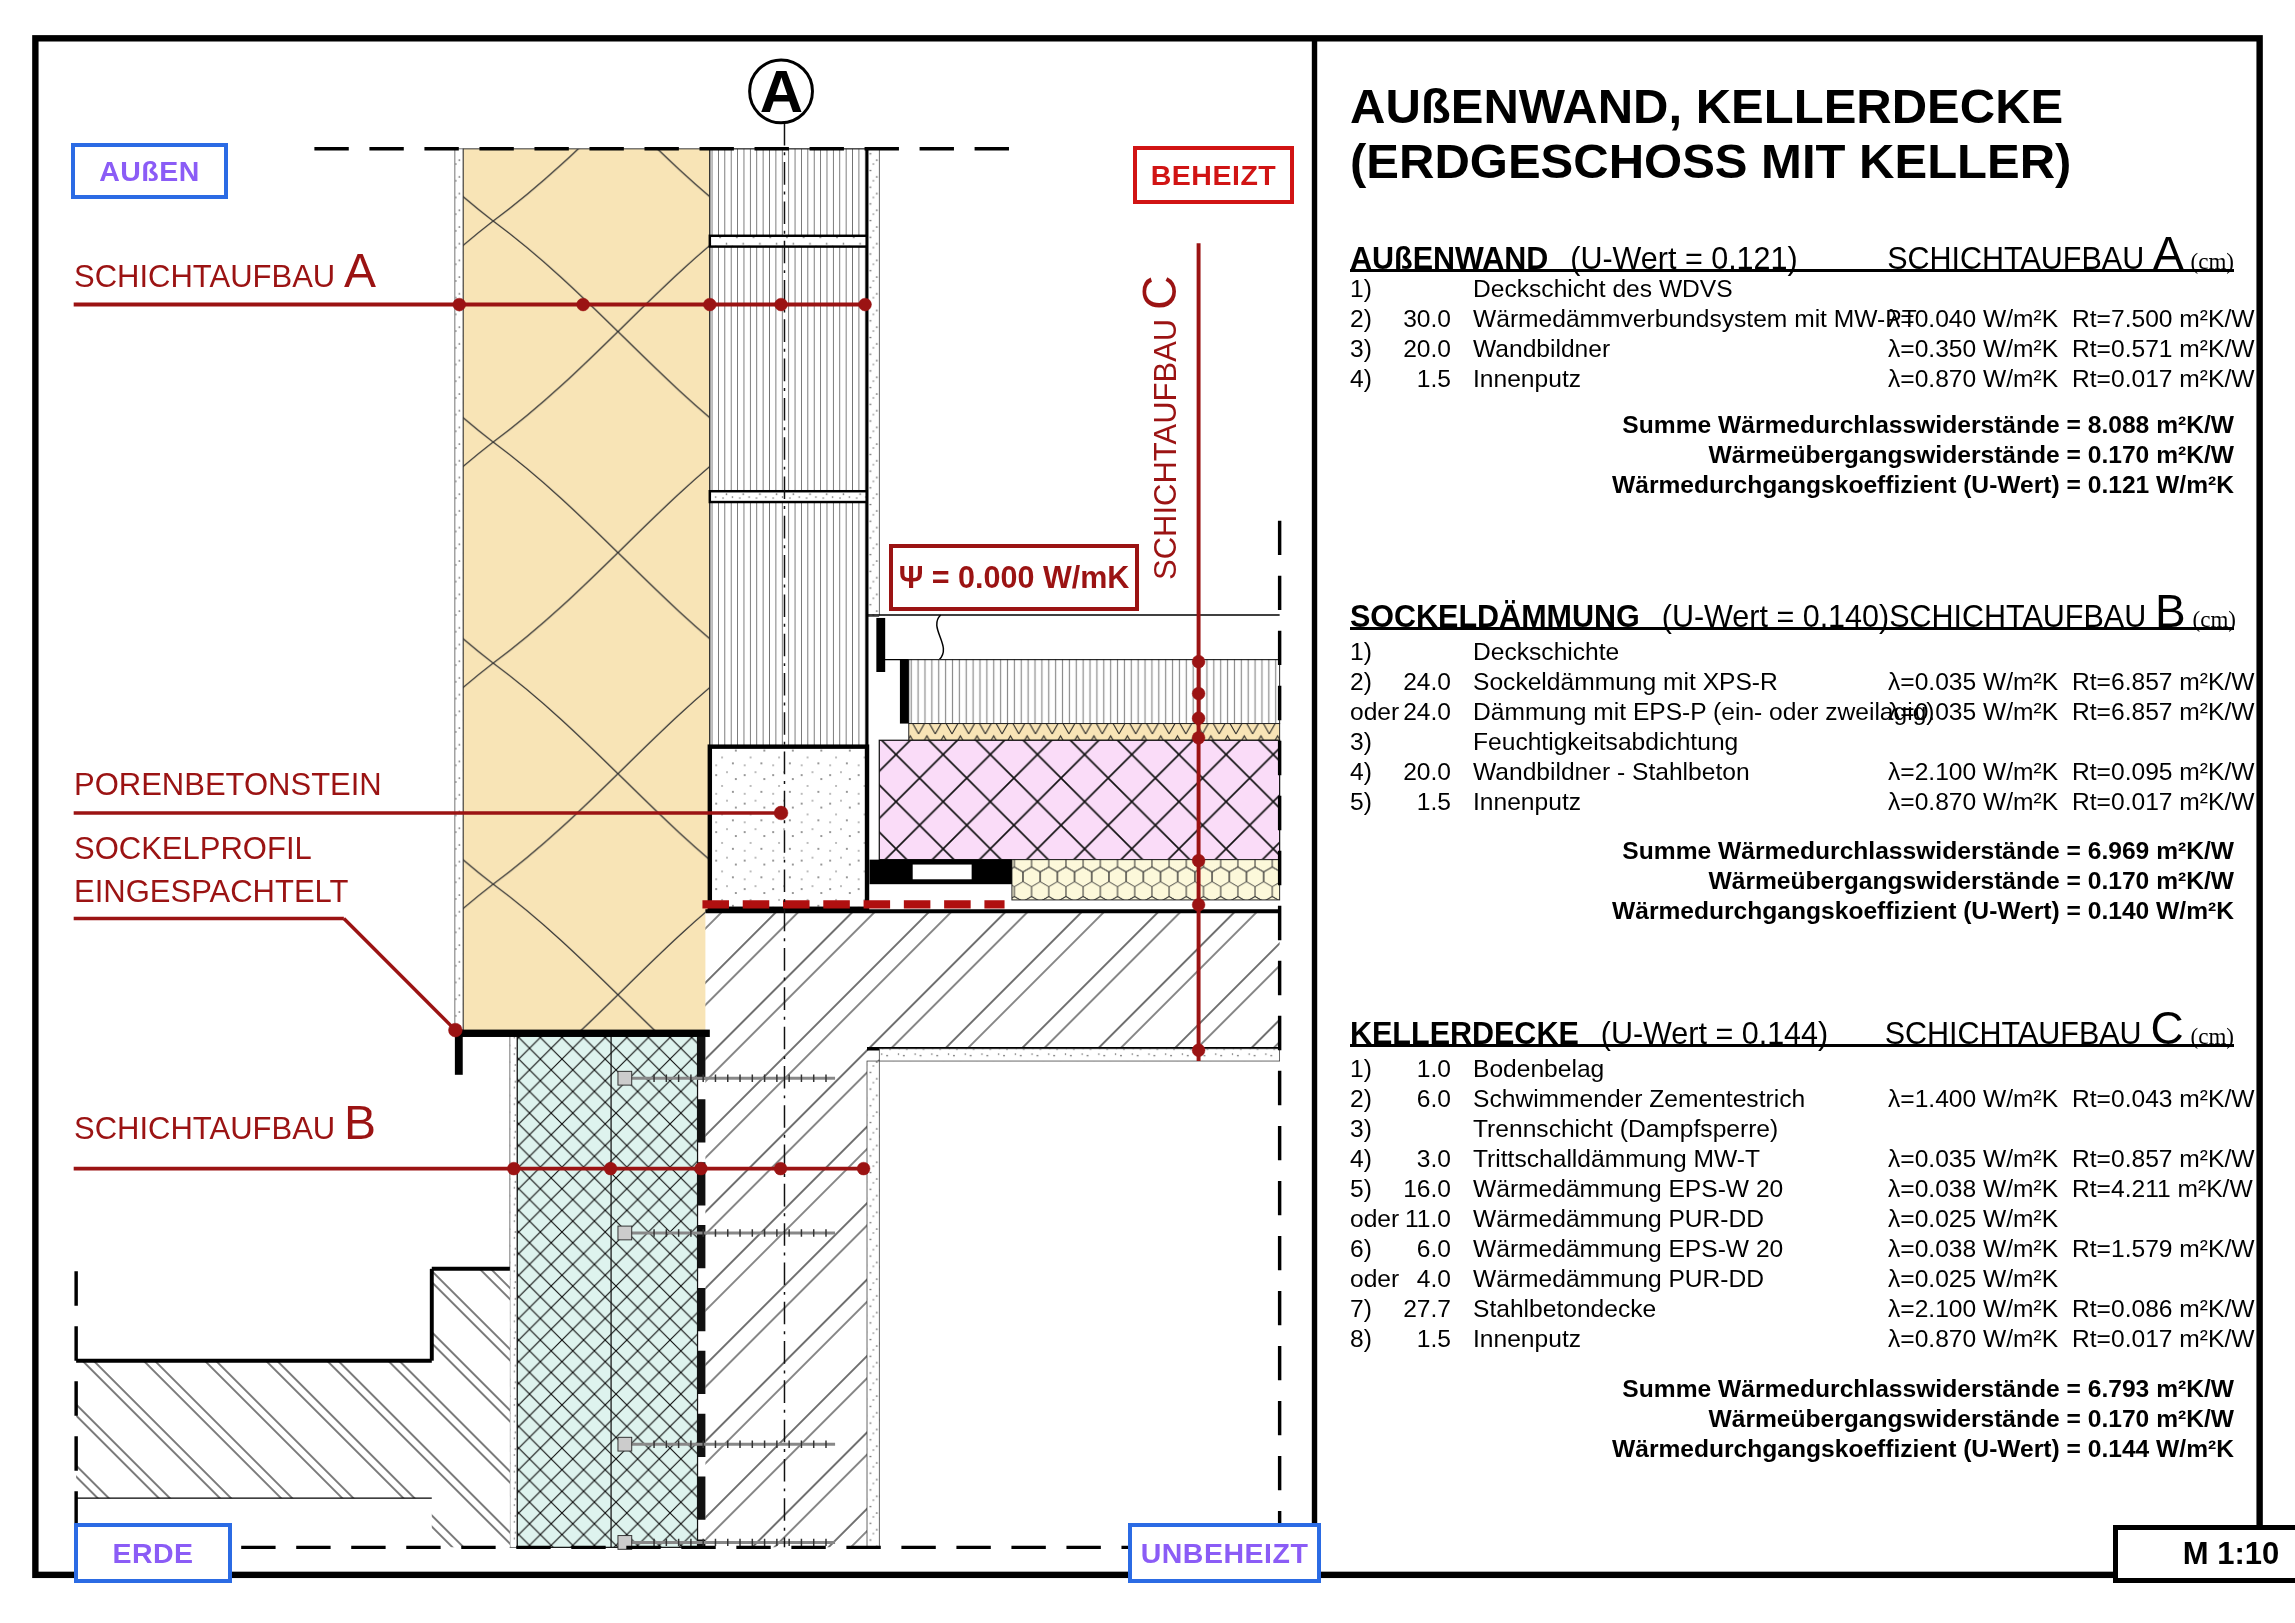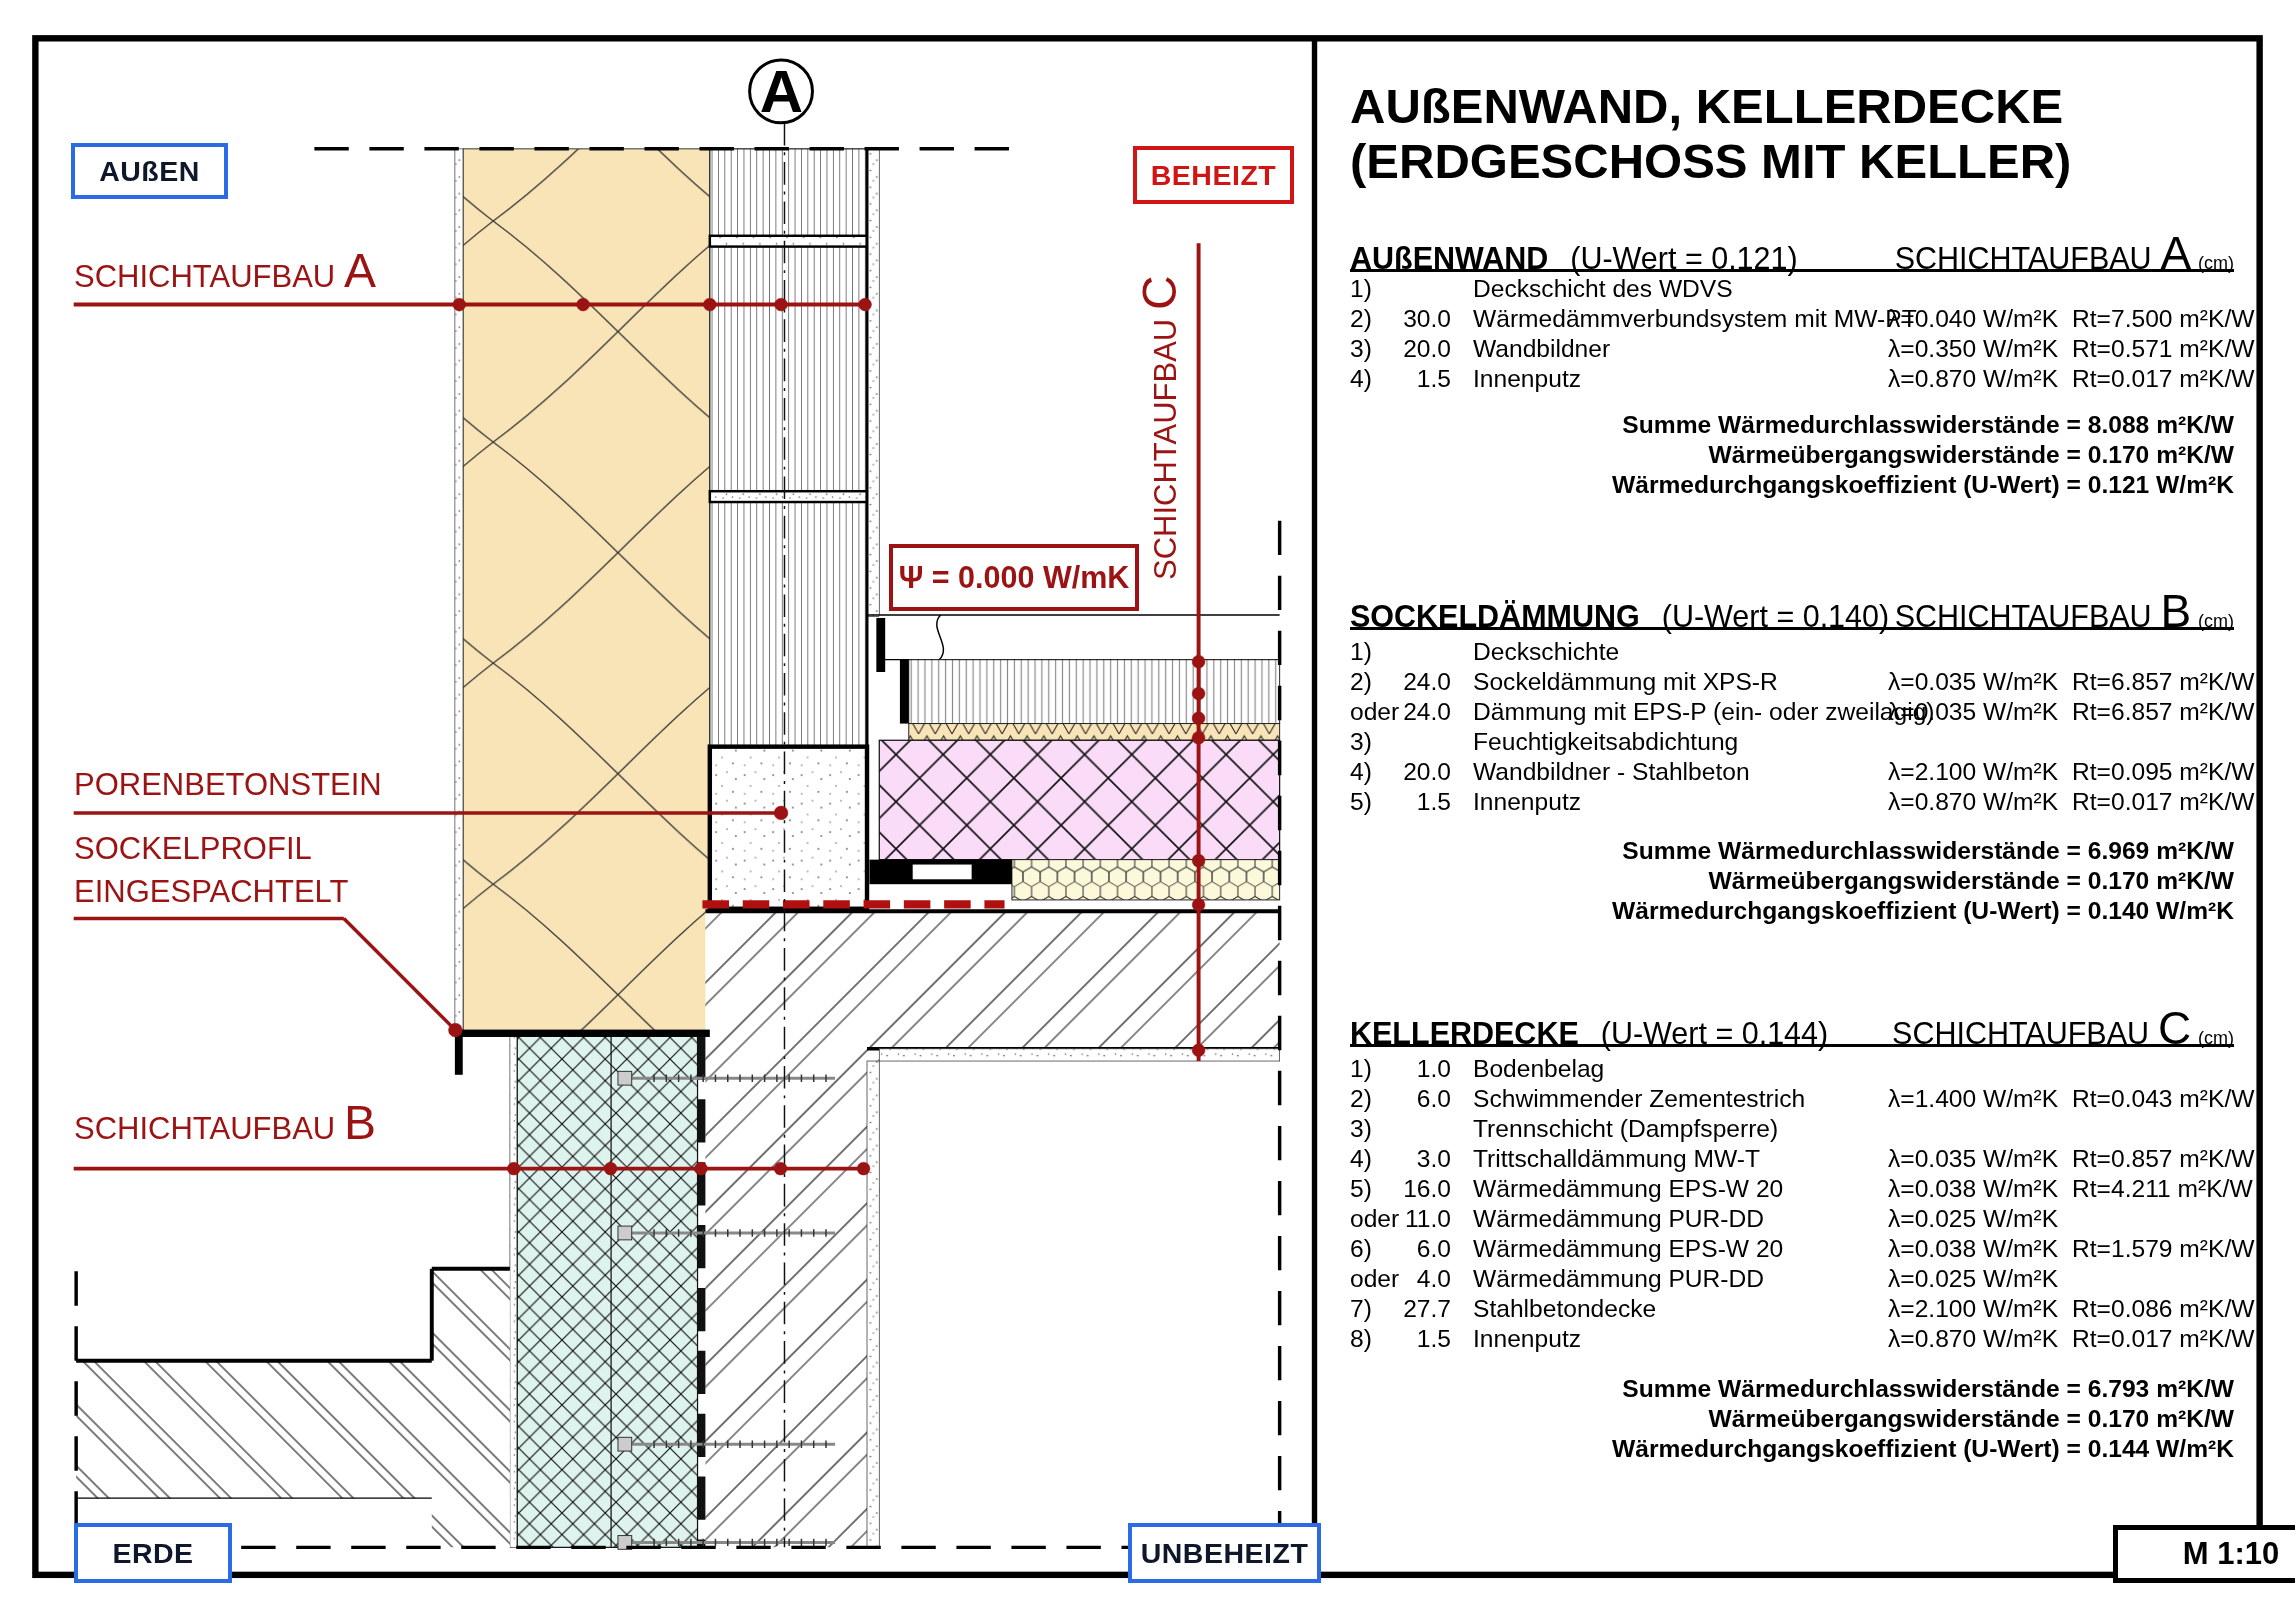--- a/index.html
+++ b/index.html
@@ -2,41 +2,41 @@
 <html style="font-size:7.9px"><head>
 <meta charset="utf-8">
 <style>
   html,body{margin:0;padding:0;background:#fff;}
   #sheet{position:relative;width:2295px;height:1623px;background:#fff;
          font-family:"Liberation Sans",sans-serif;overflow:hidden;}
   #dwg{position:absolute;left:0;top:0;}
   
   .tagbox{position:absolute;display:flex;align-items:center;justify-content:center;
           font-weight:bold;font-size:28.5px;letter-spacing:0.5px;background:#fff;}
-  .tag-blue{border:4.9px solid #2b6be4;color:#0f172a;}
+  .tag-blue{border:4.9px solid #2b6be4;color:#8b5cf6;}
   .tag-red{border:4.9px solid #d11414;color:#d11414;}
   
   .cutlab{position:absolute;color:#9b1313;font-size:31px;white-space:nowrap;}
   .cutlab .biglet{font-size:48px;margin-left:8.8px;line-height:0;}
   .rot90{transform:rotate(-90deg);transform-origin:0 0;}
   .ann{position:absolute;color:#9b1313;font-size:31px;white-space:nowrap;}
   .psibox{position:absolute;display:flex;align-items:center;justify-content:center;
           border:4.4px solid #9b1313;color:#9b1313;font-weight:bold;font-size:30.5px;background:#fff;}
   .circA{position:absolute;color:#000;font-weight:bold;font-size:60px;
          display:flex;align-items:center;justify-content:center;}
   
   .ttl{position:absolute;left:1350px;font-weight:bold;font-size:49px;color:#000;
        line-height:55px;white-space:nowrap;}
   .thead{position:absolute;left:1350px;width:884px;display:flex;align-items:baseline;
          font-size:30.5px;white-space:nowrap;}
   .thead .tname{font-weight:bold;}
   .thead .tnote{margin-left:22px;}
   .thead .tright{margin-left:auto;display:flex;align-items:baseline;}
   .thead .biglet2{font-size:46px;margin:0 6.9px 0 8.8px;}
-  .thead .cmword{font-size:18px;}
+  .thead .cmword{font-size:23px;font-family:Liberation Serif, serif;}
   .hrule{position:absolute;left:1350px;width:884px;height:2.9px;background:#000;}
   .rows{position:absolute;left:1350px;width:884px;}
   .trow{display:grid;grid-template-columns:42px 59px 22px 415px 184px 162px;
         align-items:baseline;font-size:24.6px;white-space:nowrap;}
   .c-d{text-align:right;}
   .c-nm{padding-left:0;}
   .tsums{position:absolute;left:1350px;width:884px;text-align:right;
          font-weight:bold;font-size:24.6px;}
   .tsums div{height:30px;}
   .trow{height:30px;}

